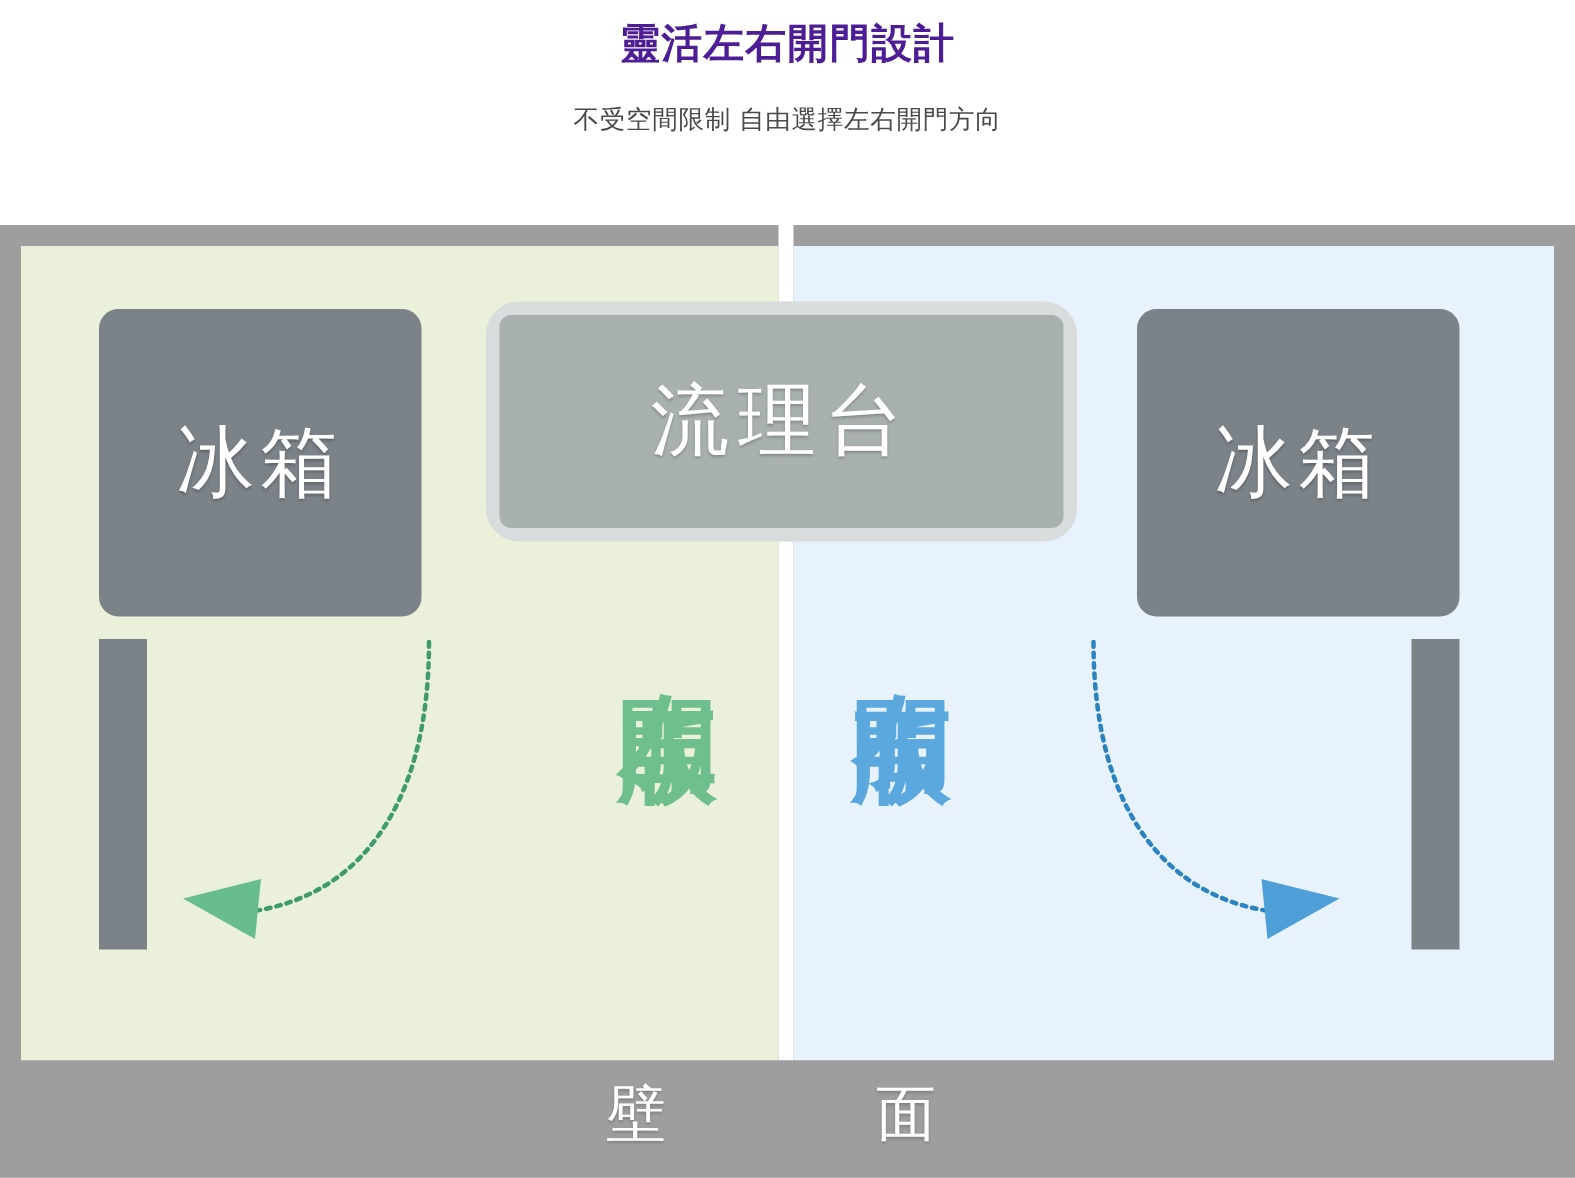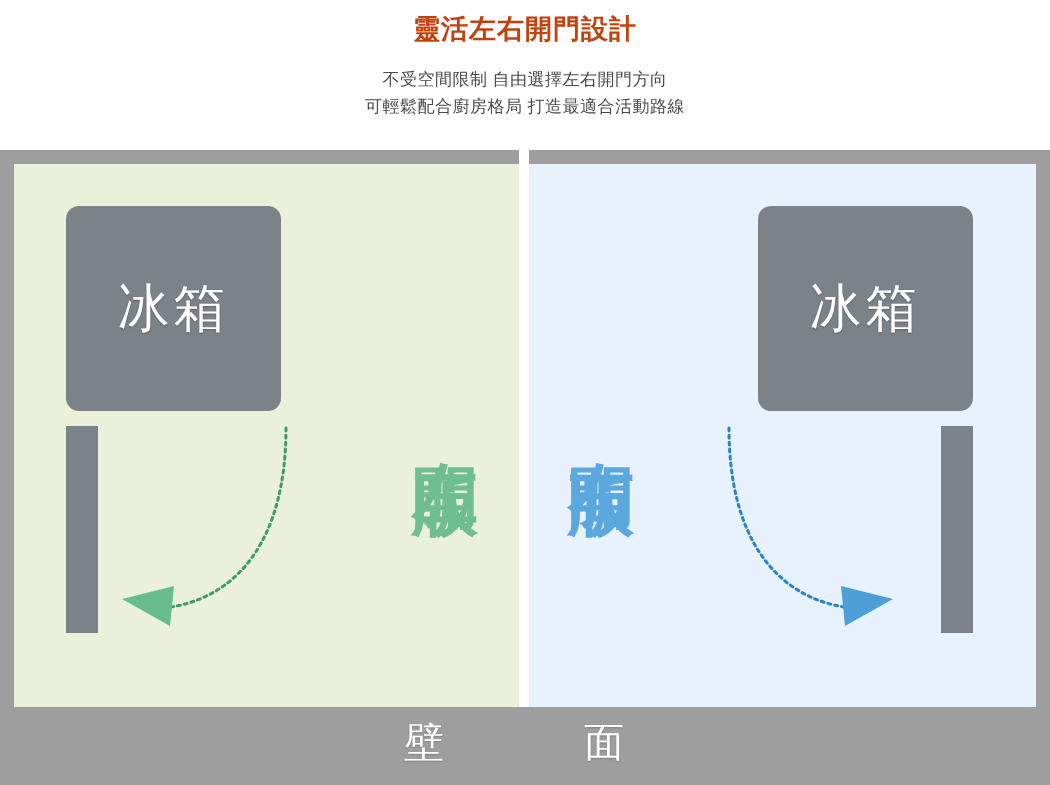--- a/index.html
+++ b/index.html
@@ -6,21 +6,21 @@
   html, body {
     width:1050px; height:785px;
     background:#ffffff;
     font-family:"Liberation Sans","DejaVu Sans",sans-serif;
     overflow:hidden;
   }
 
   
   #header { width:1050px; padding-top:10px; text-align:center; }
   #page-title {
-    font-size:27px; font-weight:bold; color:#c2410c;
+    font-size:27px; font-weight:bold; color:#4c1d95;
     letter-spacing:1px; line-height:38px;
   }
   #subtitle-block { margin-top:18px; }
   .subtitle-line {
     font-size:17px; color:#4a4a4a; line-height:27px; letter-spacing:0.5px;
   }
 
   
   #diagram {
     position:absolute; left:0; top:150px;
@@ -103,21 +103,20 @@
   #wall-label-left  { left:404px; }
   #wall-label-right { left:584px; }
 </style>
 </head>
 <body>
 
 <div id="header">
   <div id="page-title">靈活左右開門設計</div>
   <div id="subtitle-block">
     <div class="subtitle-line">不受空間限制 自由選擇左右開門方向</div>
-    <div class="subtitle-line">可輕鬆配合廚房格局 打造最適合活動路線</div>
   </div>
 </div>
 
 <div id="diagram">
 
   <div class="panel" id="panel-left">
 
     <div class="watermark" id="watermark-left">左開版</div>
 
     <div class="fridge" id="fridge-left">
@@ -143,19 +142,24 @@
     <div class="door-leaf" id="door-right"></div>
 
     <svg class="swing" viewBox="0 0 507 543">
       <path d="M 200 264 C 200 380 252 436 322 444" fill="none" stroke="#2b83bf" stroke-width="3" stroke-dasharray="3 4" stroke-linecap="round"></path>
       <polygon points="364 435 312 422 316 462" fill="#4e9fd8"></polygon>
     </svg>
   </div>
 
   <div id="panel-divider"></div>
 
+  <div id="counter">
+    <div id="counter-inner">
+      <span id="counter-label">流理台</span>
+    </div>
+  </div>
 
   <div id="wall-bar">
     <span class="wall-label" id="wall-label-left">壁</span>
     <span class="wall-label" id="wall-label-right">面</span>
   </div>
 
 </div>
 
 </body></html>

